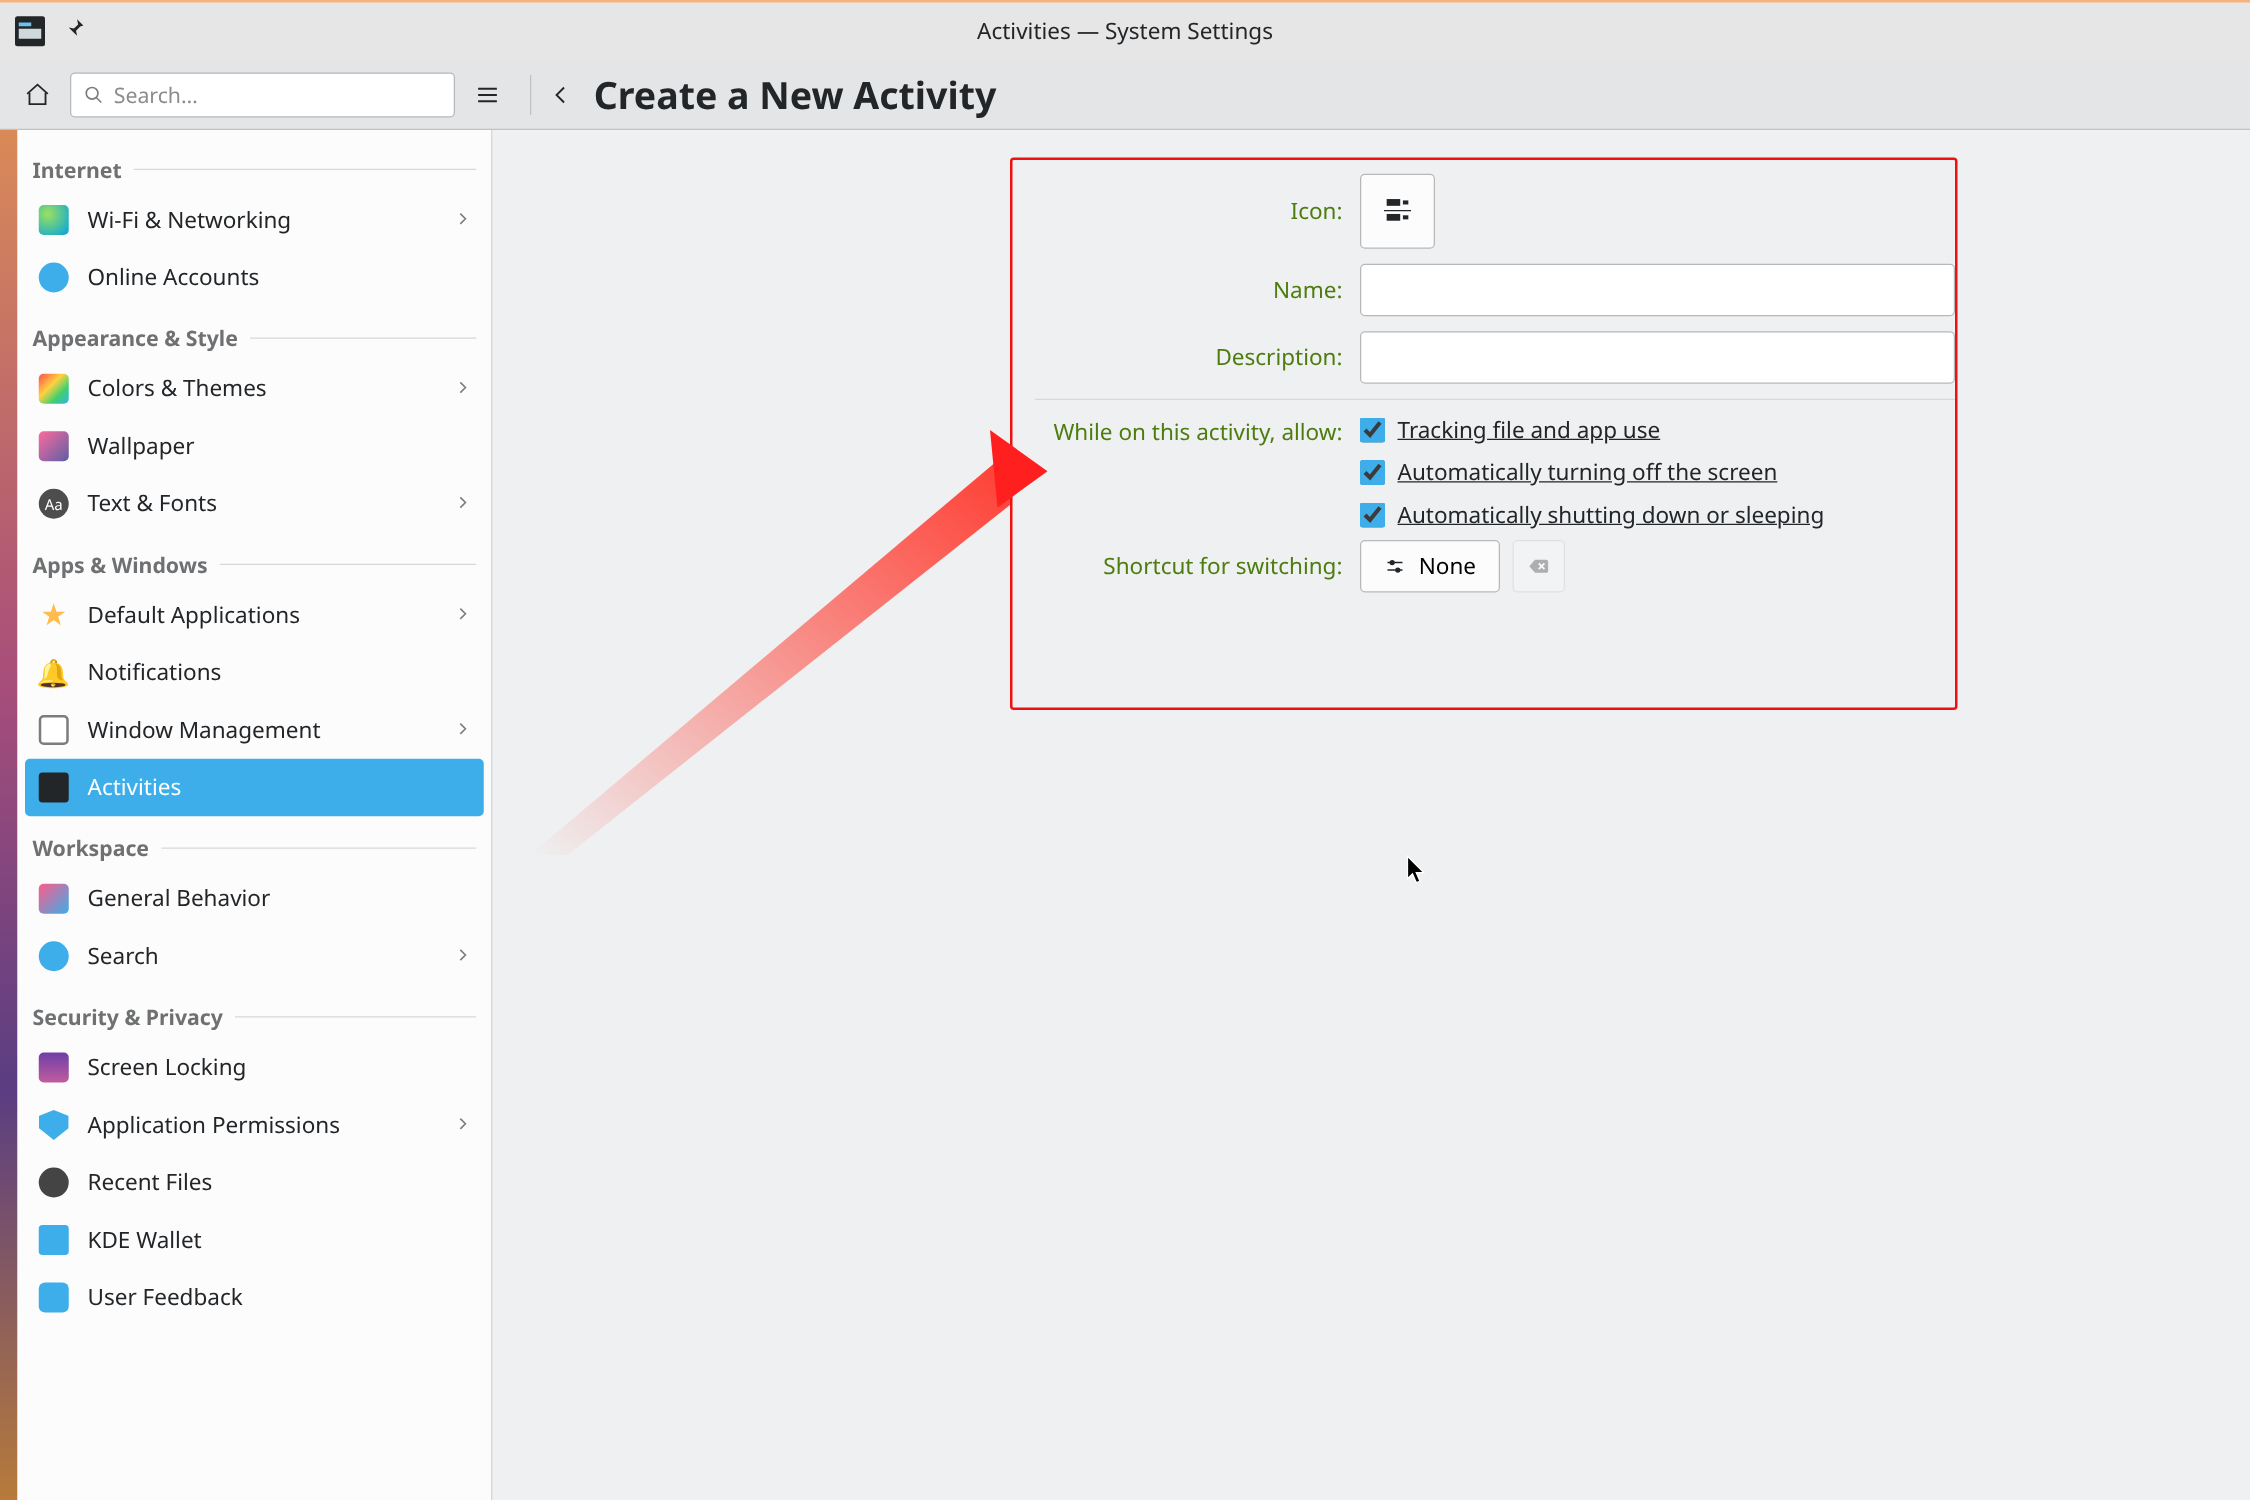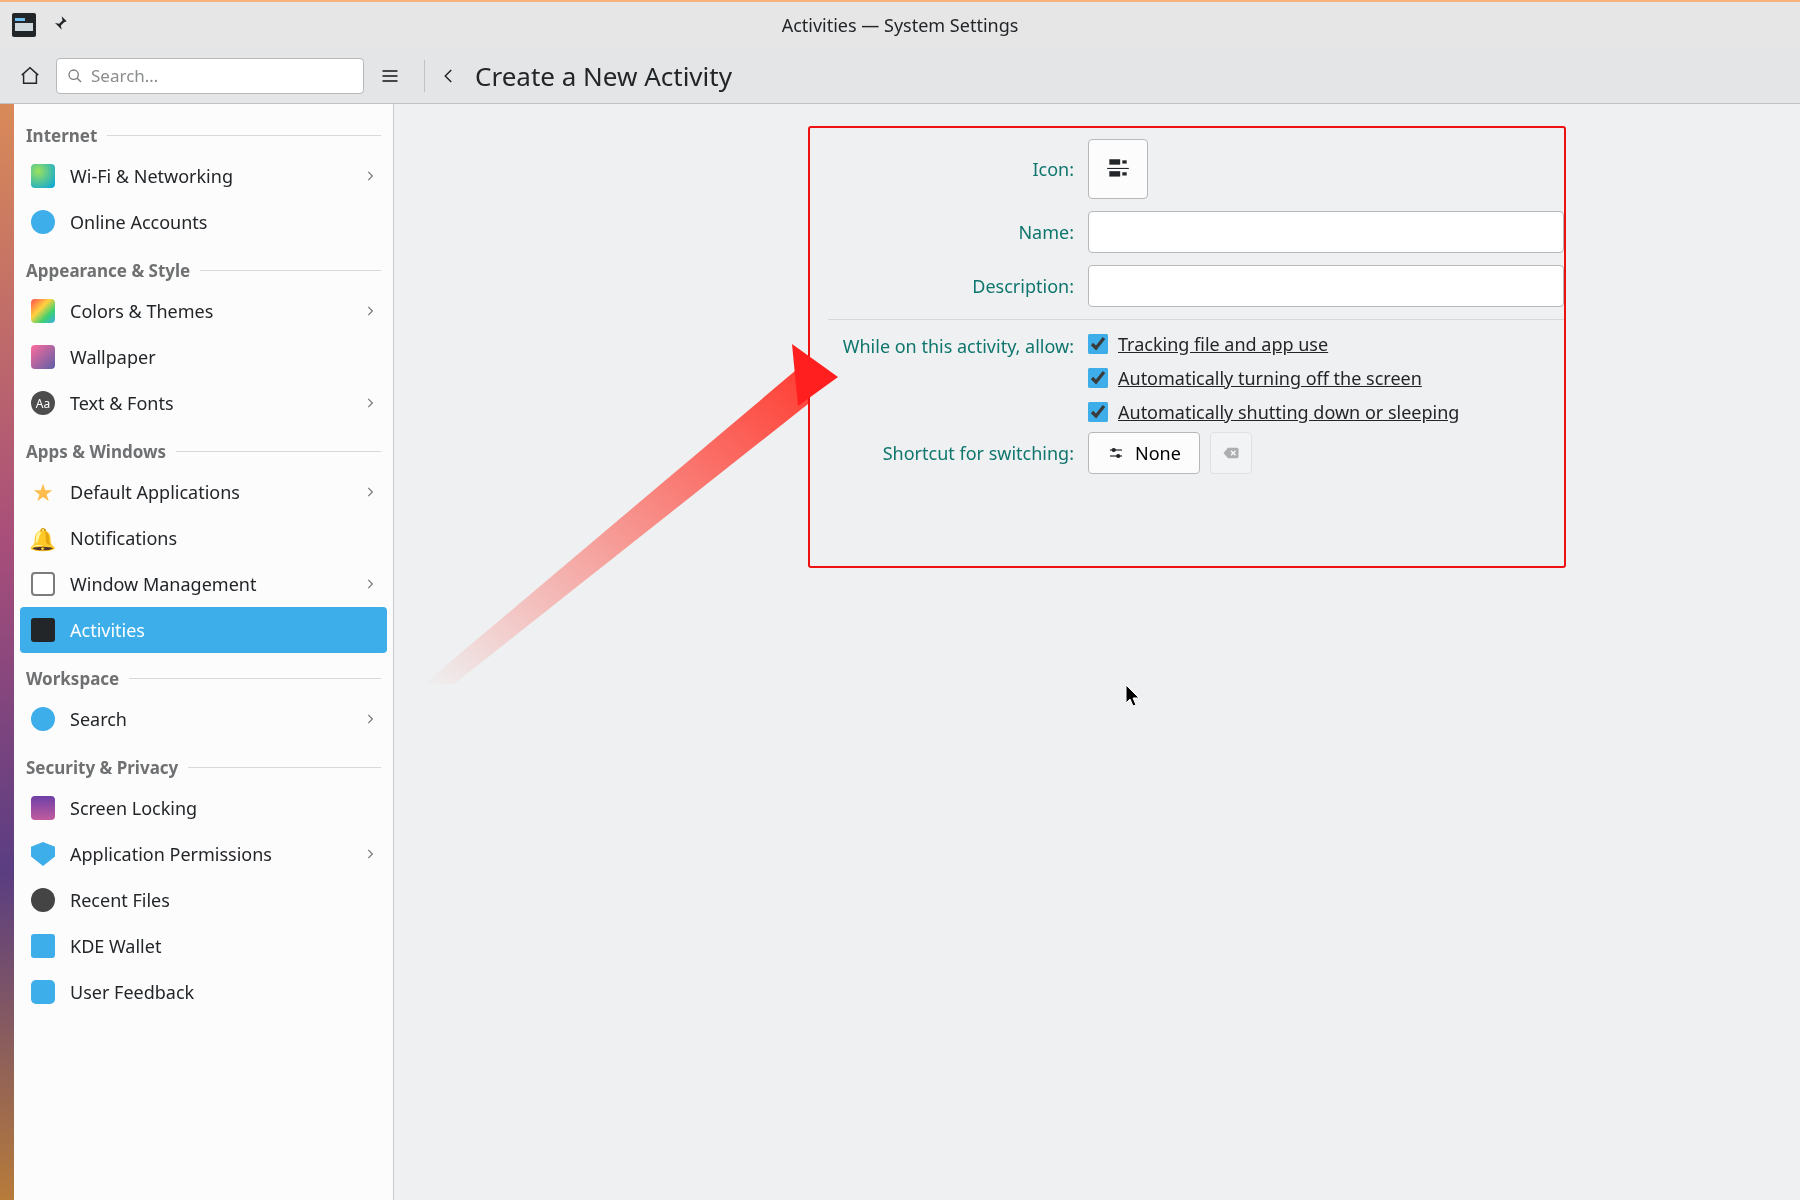--- a/index.html
+++ b/index.html
@@ -22,21 +22,21 @@
 .home-btn svg{width:22px;height:22px;fill:none;stroke:#232629;stroke-width:1.6;}
 .search-box { flex:1; height:36px; background:#fff; border:1px solid #b6b8ba; border-radius:4px; display:flex; align-items:center; padding:0 10px; gap:8px; }
 .search-box svg{width:16px;height:16px;stroke:#7a7c7e;fill:none;stroke-width:2;}
 .search-input{border:none;outline:none;flex:1;font-size:17px;color:#232629;background:transparent;}
 .search-input::placeholder{color:#8a8c8e;}
 .hamburger-btn{width:32px;height:32px;display:flex;align-items:center;justify-content:center;border:none;background:transparent;cursor:pointer;border-radius:4px;}
 .hamburger-btn svg{width:20px;height:20px;stroke:#232629;stroke-width:2;}
 .toolbar-sep{width:1px;height:32px;background:#bfc1c3;margin:0 8px 0 4px;}
 .back-btn{width:32px;height:32px;display:flex;align-items:center;justify-content:center;border:none;background:transparent;cursor:pointer;border-radius:4px;margin-right:10px;}
 .back-btn svg{width:18px;height:18px;stroke:#232629;fill:none;stroke-width:2;}
-.page-heading{font-size:26px;font-weight:400;}
+.page-heading{font-size:30px;font-weight:700;}
 
 
 .content{flex:1;display:flex;min-height:0;}
 
 
 .desktop-edge{width:14px;height:100%;background:linear-gradient(#d98a58,#a84e7a 40%,#5a3d82 70%,#b77b3a);}
 
 
 .sidebar{width:380px;background:#fcfcfc;border-right:1px solid #c7c9cb;overflow-y:auto;padding:6px 6px 16px 6px;position:relative;}
 .sidebar::-webkit-scrollbar{width:10px;}
@@ -72,21 +72,21 @@
 
 .main{flex:1;background:#eff0f1;position:relative;overflow:hidden;}
 
 
 .annot-box{position:absolute;border:2px solid #e11;border-radius:3px;pointer-events:none;}
 .annot-arrow{position:absolute;pointer-events:none;}
 
 
 .form{position:absolute;left:434px;top:35px;width:736px;}
 .form-row{display:flex;align-items:center;margin-bottom:12px;}
-.form-label{width:260px;text-align:right;padding-right:14px;font-size:18px;color:#0f766e;}
+.form-label{width:260px;text-align:right;padding-right:14px;font-size:18px;color:#4d7c0f;}
 .icon-btn{width:60px;height:60px;background:#fcfcfc;border:1px solid #b6b8ba;border-radius:4px;display:flex;align-items:center;justify-content:center;cursor:pointer;}
 .icon-btn svg{width:26px;height:26px;fill:#232629;}
 .text-input{flex:1;height:42px;background:#fff;border:1px solid #b6b8ba;border-radius:4px;padding:0 10px;font-size:17px;outline:none;}
 .form-sep{height:1px;background:#d6d8da;margin:6px 0 12px 0;}
 .check-row{display:flex;align-items:center;margin-bottom:8px;}
 .check-row .form-label{align-self:flex-start;padding-top:2px;}
 .check-col{display:flex;flex-direction:column;gap:10px;text-decoration:underline;}
 .chk{display:flex;align-items:center;gap:10px;font-size:18px;}
 .chk input{width:20px;height:20px;accent-color:#3daee9;cursor:pointer;}
 .shortcut-btn{height:42px;padding:0 18px;background:#fcfcfc;border:1px solid #b6b8ba;border-radius:4px;display:flex;align-items:center;gap:10px;cursor:pointer;font-size:18px;}
@@ -228,20 +228,26 @@
       </div>
       <div class="sb-item selected">
         <span class="icon">
           <span class="ico ico-activities"></span>
         </span>
         <span class="label">Activities</span>
       </div>
       <div class="cat-header">
         <span class="cat-header-title">Workspace</span>
         <span class="cat-header-line"></span>
+      </div>
+      <div class="sb-item">
+        <span class="icon">
+          <span class="ico ico-gear"></span>
+        </span>
+        <span class="label">General Behavior</span>
       </div>
       <div class="sb-item">
         <span class="icon">
           <span class="ico ico-search"></span>
         </span>
         <span class="label">Search</span>
         <span class="chev"><svg viewBox="0 0 24 24">
             <polyline points="9 5 16 12 9 19"></polyline>
           </svg></span>
       </div>

